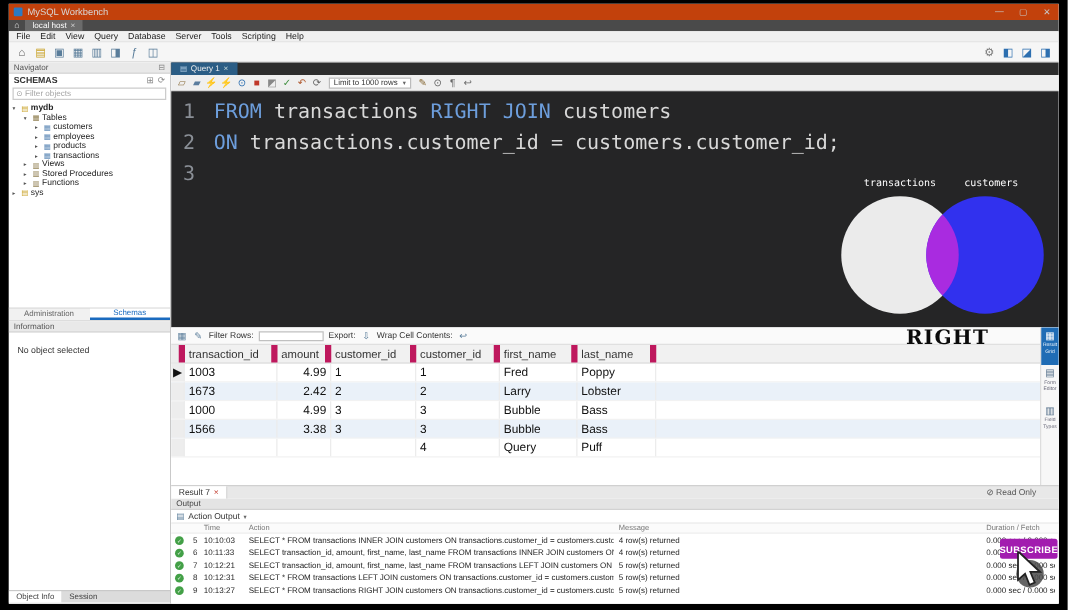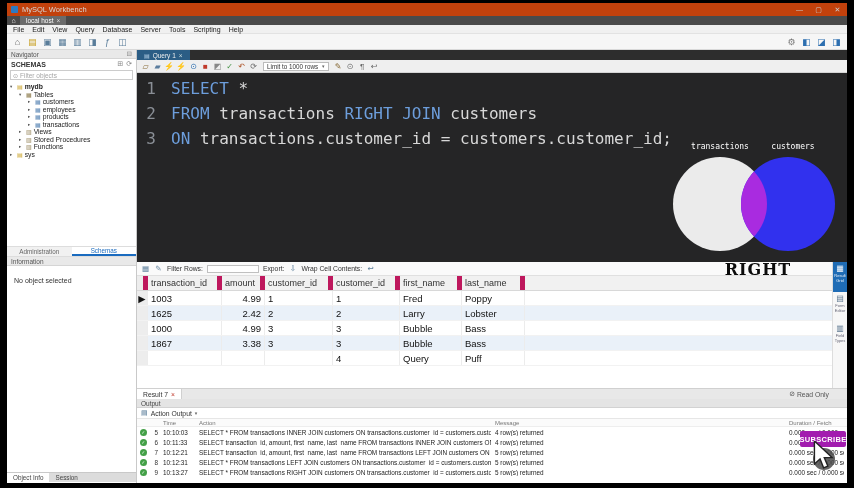--- a/index.html
+++ b/index.html
@@ -303,21 +303,20 @@
           </div>
       </div>
 
       <div class="editor">
         <div id="gutter">
             <div class="gut-line">1</div>
             <div class="gut-line">2</div>
             <div class="gut-line">3</div>
           </div>
         <div id="code">
-            <div class="code-line"><span class="tok-kw">SELECT</span><span class="tok-plain"> *</span></div>
             <div class="code-line"><span class="tok-kw">FROM</span><span class="tok-plain"> transactions </span><span class="tok-kw">RIGHT JOIN</span><span class="tok-plain"> customers</span></div>
             <div class="code-line"><span class="tok-kw">ON</span><span class="tok-plain"> transactions.customer_id = customers.customer_id;</span></div>
           </div>
       </div>
 
       <div class="venn">
         <span class="venn-label vl-left">transactions</span>
         <span class="venn-label vl-right">customers</span>
         <svg class="venn-svg" width="178" height="102">
           <defs>
@@ -357,39 +356,39 @@
               <div class="cell marker">▶</div>
               <div class="cell" style="width: 74px;">1003</div>
               <div class="cell num" style="width: 43px;">4.99</div>
               <div class="cell" style="width: 68px;">1</div>
               <div class="cell" style="width: 67px;">1</div>
               <div class="cell" style="width: 62px;">Fred</div>
               <div class="cell" style="width: 63px;">Poppy</div>
             </div>
             <div class="grid-row alt">
               <div class="cell marker"></div>
-              <div class="cell" style="width: 74px;">1625</div>
+              <div class="cell" style="width: 74px;">1673</div>
               <div class="cell num" style="width: 43px;">2.42</div>
               <div class="cell" style="width: 68px;">2</div>
               <div class="cell" style="width: 67px;">2</div>
               <div class="cell" style="width: 62px;">Larry</div>
               <div class="cell" style="width: 63px;">Lobster</div>
             </div>
             <div class="grid-row">
               <div class="cell marker"></div>
               <div class="cell" style="width: 74px;">1000</div>
               <div class="cell num" style="width: 43px;">4.99</div>
               <div class="cell" style="width: 68px;">3</div>
               <div class="cell" style="width: 67px;">3</div>
               <div class="cell" style="width: 62px;">Bubble</div>
               <div class="cell" style="width: 63px;">Bass</div>
             </div>
             <div class="grid-row alt">
               <div class="cell marker"></div>
-              <div class="cell" style="width: 74px;">1867</div>
+              <div class="cell" style="width: 74px;">1566</div>
               <div class="cell num" style="width: 43px;">3.38</div>
               <div class="cell" style="width: 68px;">3</div>
               <div class="cell" style="width: 67px;">3</div>
               <div class="cell" style="width: 62px;">Bubble</div>
               <div class="cell" style="width: 63px;">Bass</div>
             </div>
             <div class="grid-row">
               <div class="cell marker"></div>
               <div class="cell" style="width: 74px;"></div>
               <div class="cell num" style="width: 43px;"></div>

